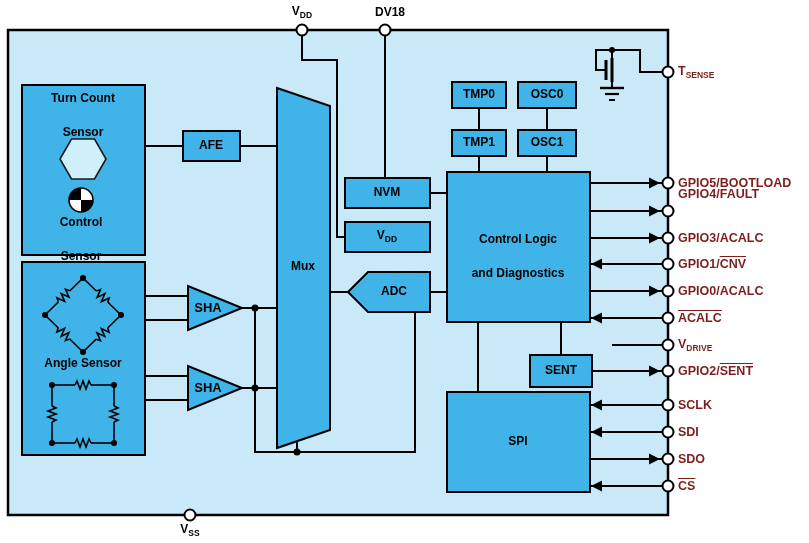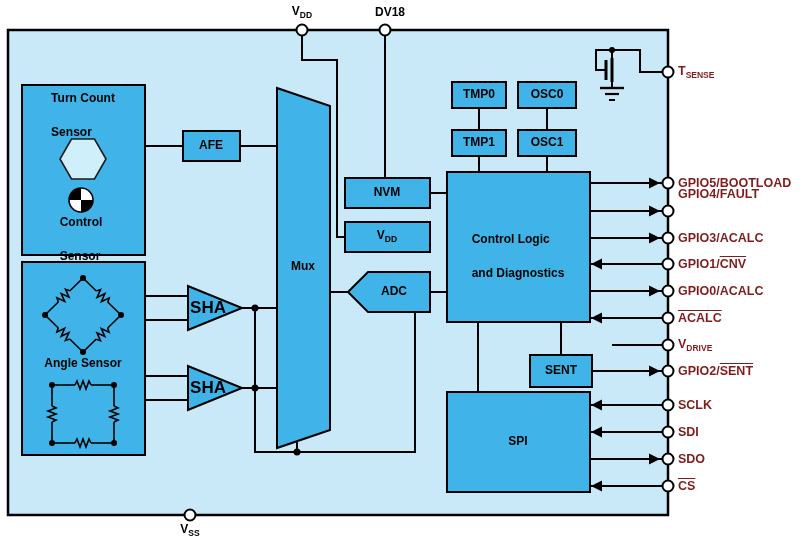--- a/index.html
+++ b/index.html
@@ -11,23 +11,23 @@
   .wire{stroke:#000;stroke-width:2;fill:none;stroke-linejoin:miter;}
   .thin line{stroke:#000;stroke-width:1.6;}
   .dot{fill:#000;stroke:none;}
   .pin{fill:#fff;stroke:#000;stroke-width:2;}
   .arrow{fill:#000;stroke:none;}
   .hex{fill:#cfeffb;stroke:#1a1a1a;stroke-width:1.6;}
   .qcirc{fill:#fff;stroke:#000;stroke-width:1.6;}
   .qwedge{fill:#000;stroke:none;}
   
   .lbl{position:absolute;transform:translate(-50%,-50%);font-weight:bold;font-size:12px;
-       color:#000;line-height:1.15;white-space:nowrap;}
+       color:#000;text-align:center;line-height:1.15;white-space:nowrap;}
   .line{display:block;margin-top:20px;}
-  .s11{font-size:17px;}
+  .s11{font-size:13px;}
   .s115{font-size:12px;}
   .pin-lbl{position:absolute;transform:translate(0,-50%);font-weight:bold;font-size:12.5px;
        color:#7f1d1d;white-space:nowrap;}
   .sub{font-size:8.5px;vertical-align:-3px;font-weight:bold;}
   .bar{text-decoration:overline;}
 </style>
 </head>
 <body>
 
 <div class="stage">

